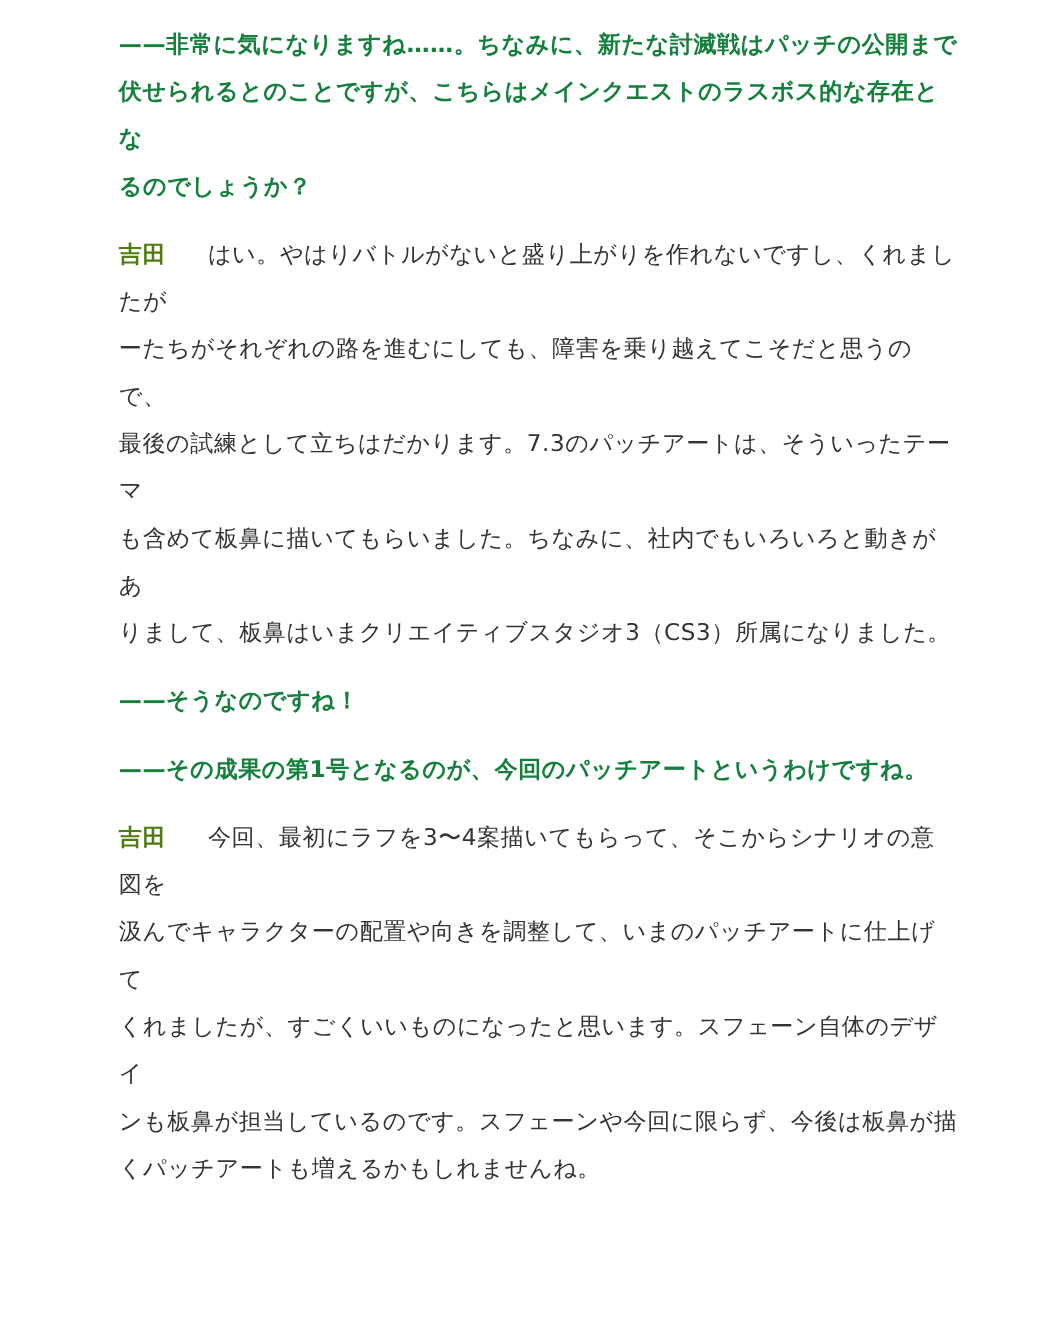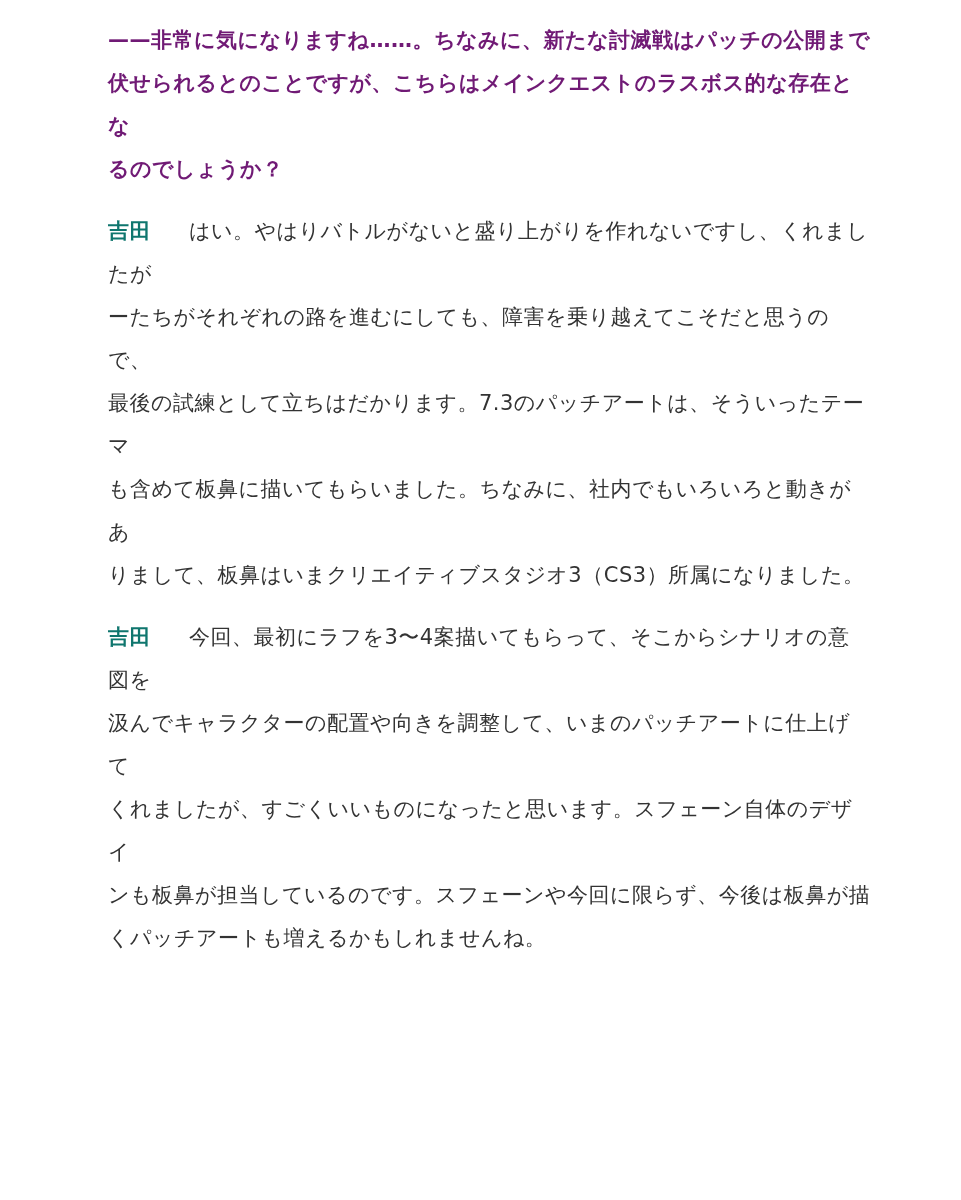--- a/index.html
+++ b/index.html
@@ -21,48 +21,50 @@
   .block {
     margin: 0 0 19px 0;
     font-size: 21px;
     line-height: 43px;
     letter-spacing: 0.5px;
     white-space: pre-line;
     word-break: break-all;
   }
   .question {
     font-weight: bold;
-    color: #701a75;
+    color: #15803d;
   }
   .answer {
     color: #333333;
   }
   .speaker {
     font-weight: bold;
-    color: #0f766e;
+    color: #4d7c0f;
     margin-right: 38px;
   }
 </style>
 </head>
 <body>
 
 <div class="article">
 
   <p class="block question">——非常に気になりますね……。ちなみに、新たな討滅戦はパッチの公開まで
 伏せられるとのことですが、こちらはメインクエストのラスボス的な存在とな
 るのでしょうか？</p>
 
   <p class="block answer"><span class="speaker">吉田</span><span>はい。やはりバトルがないと盛り上がりを作れないですし、くれましたが
 ーたちがそれぞれの路を進むにしても、障害を乗り越えてこそだと思うので、
 最後の試練として立ちはだかります。7.3のパッチアートは、そういったテーマ
 も含めて板鼻に描いてもらいました。ちなみに、社内でもいろいろと動きがあ
 りまして、板鼻はいまクリエイティブスタジオ3（CS3）所属になりました。</span></p>
 
+  <p class="block question">——そうなのですね！</p>
 
 
+  <p class="block question">——その成果の第1号となるのが、今回のパッチアートというわけですね。</p>
 
   <p class="block answer"><span class="speaker">吉田</span><span>今回、最初にラフを3〜4案描いてもらって、そこからシナリオの意図を
 汲んでキャラクターの配置や向きを調整して、いまのパッチアートに仕上げて
 くれましたが、すごくいいものになったと思います。スフェーン自体のデザイ
 ンも板鼻が担当しているのです。スフェーンや今回に限らず、今後は板鼻が描
 くパッチアートも増えるかもしれませんね。</span></p>
 
 </div>
 
 </body></html>

